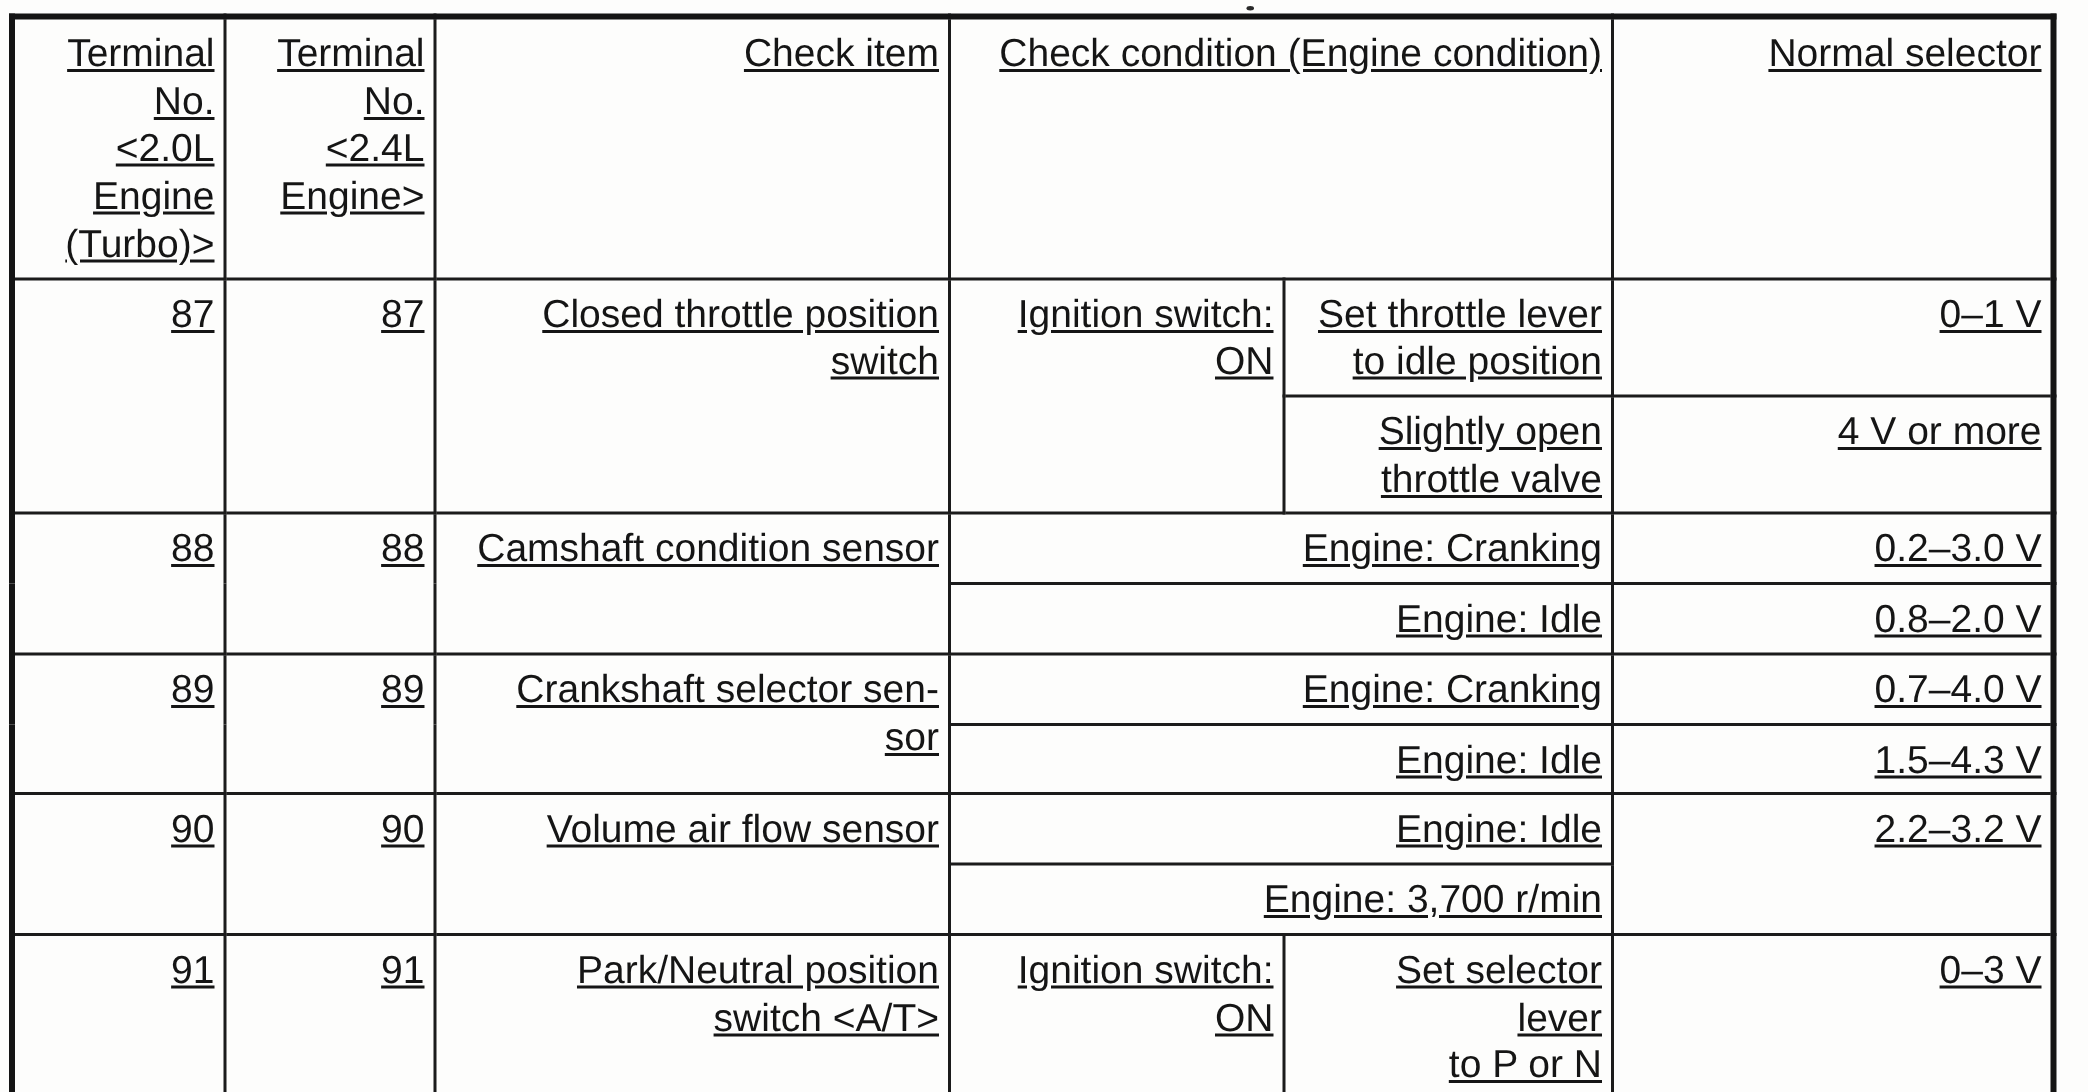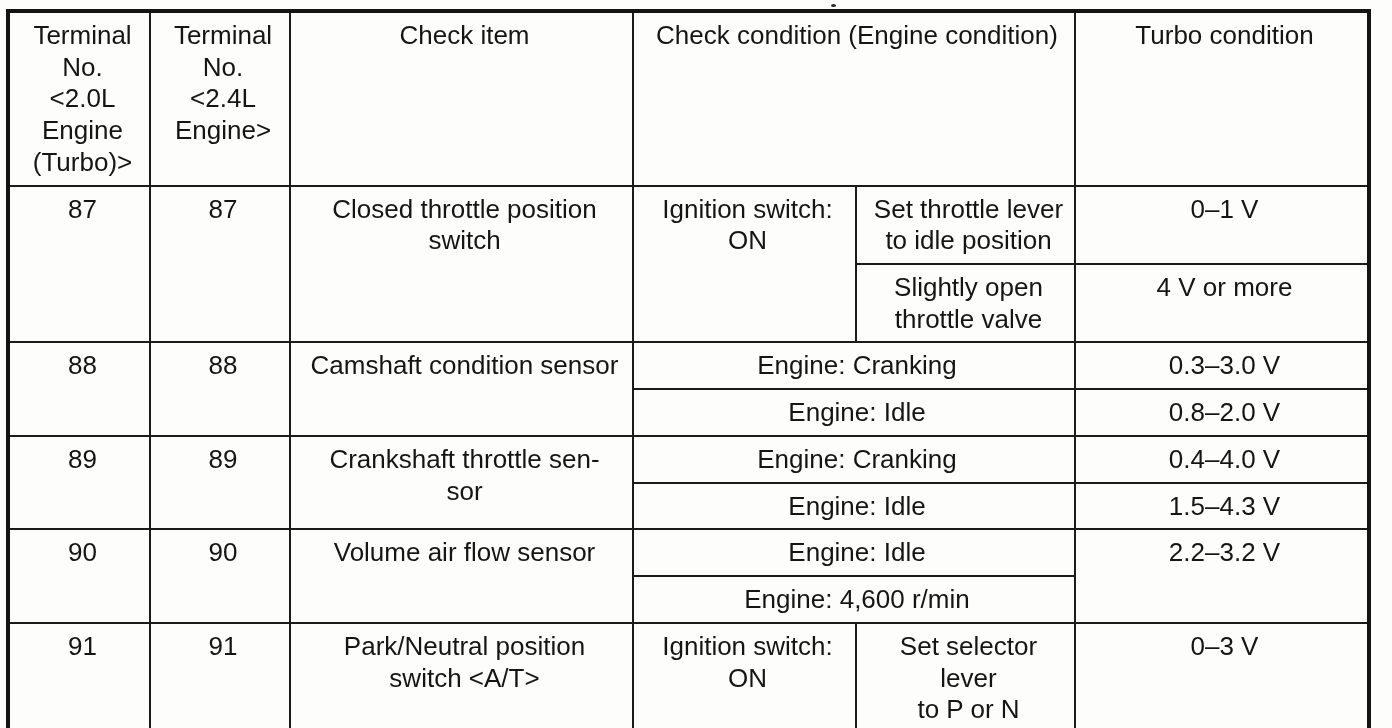--- a/index.html
+++ b/index.html
@@ -16,27 +16,28 @@
     position: absolute;
     left: 6px;
     top: 9px;
     border-collapse: collapse;
     table-layout: fixed;
     border: 4px solid #141414;
   }
   .vtable th, .vtable td {
     border: 2px solid #1b1b1b;
     vertical-align: top;
-    text-align: center;
+    text-align: right;
     padding: 7px 6px 6px 12px;
     font-size: 26px;
     font-weight: 400;
     line-height: 1.22;
     white-space: pre-line;
     overflow: hidden;
+    text-decoration: underline;
   }
   
   col.c1 { width: 142px; }
   col.c2 { width: 140px; }
   col.c3 { width: 343px; }
   col.c4a { width: 223px; }
   col.c4b { width: 219px; }
   col.c5 { width: 294px; }
   
   tr.h-header { height: 153px; }
@@ -73,21 +74,21 @@
 No.
 &lt;2.0L
 Engine
 (Turbo)&gt;</th>
       <th>Terminal
 No.
 &lt;2.4L
 Engine&gt;</th>
       <th>Check item</th>
       <th colspan="2">Check condition (Engine condition)</th>
-      <th>Turbo condition</th>
+      <th>Normal selector</th>
     </tr>
 
     <tr class="h-tall">
       <td rowspan="2">87</td>
       <td rowspan="2">87</td>
       <td rowspan="2">Closed throttle position
 switch</td>
       <td rowspan="2">Ignition switch:
 ON</td>
       <td>Set throttle lever
@@ -98,49 +99,49 @@
       <td>Slightly open
 throttle valve</td>
       <td>4 V or more</td>
     </tr>
 
     <tr class="h-med">
       <td rowspan="2">88</td>
       <td rowspan="2">88</td>
       <td rowspan="2">Camshaft condition sensor</td>
       <td colspan="2">Engine: Cranking</td>
-      <td>0.3–3.0 V</td>
+      <td>0.2–3.0 V</td>
     </tr>
     <tr class="h-med">
       <td colspan="2">Engine: Idle</td>
       <td>0.8–2.0 V</td>
     </tr>
 
     <tr class="h-med">
       <td rowspan="2">89</td>
       <td rowspan="2">89</td>
-      <td rowspan="2">Crankshaft throttle sen-
+      <td rowspan="2">Crankshaft selector sen-
 sor</td>
       <td colspan="2">Engine: Cranking</td>
-      <td>0.4–4.0 V</td>
+      <td>0.7–4.0 V</td>
     </tr>
     <tr class="h-med">
       <td colspan="2">Engine: Idle</td>
       <td>1.5–4.3 V</td>
     </tr>
 
     <tr class="h-med2">
       <td rowspan="2">90</td>
       <td rowspan="2">90</td>
       <td rowspan="2">Volume air flow sensor</td>
       <td colspan="2">Engine: Idle</td>
       <td rowspan="2">2.2–3.2 V</td>
     </tr>
     <tr class="h-med2">
-      <td colspan="2">Engine: 4,600 r/min</td>
+      <td colspan="2">Engine: 3,700 r/min</td>
     </tr>
 
     <tr class="h-tall">
       <td rowspan="2">91</td>
       <td rowspan="2">91</td>
       <td rowspan="2">Park/Neutral position
 switch &lt;A/T&gt;</td>
       <td rowspan="2">Ignition switch:
 ON</td>
       <td>Set selector lever

